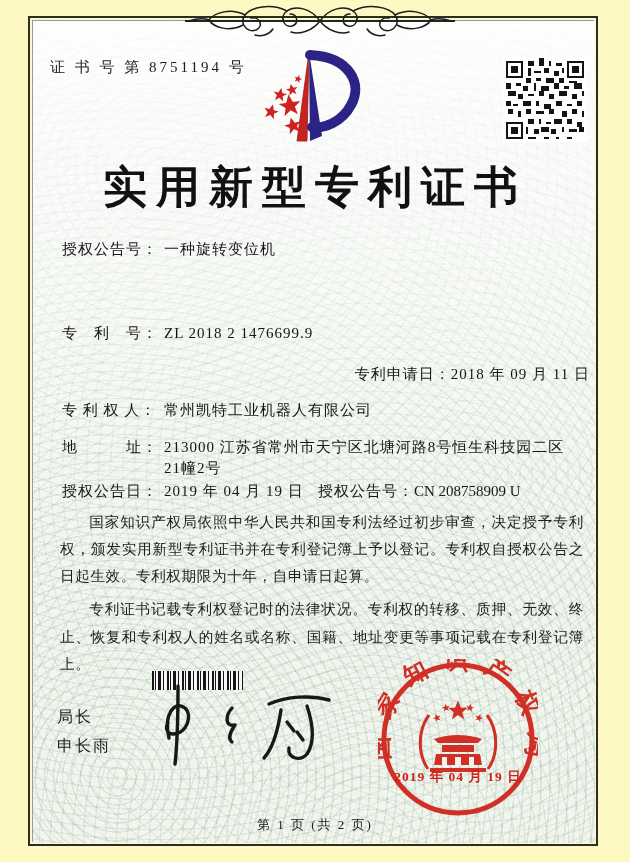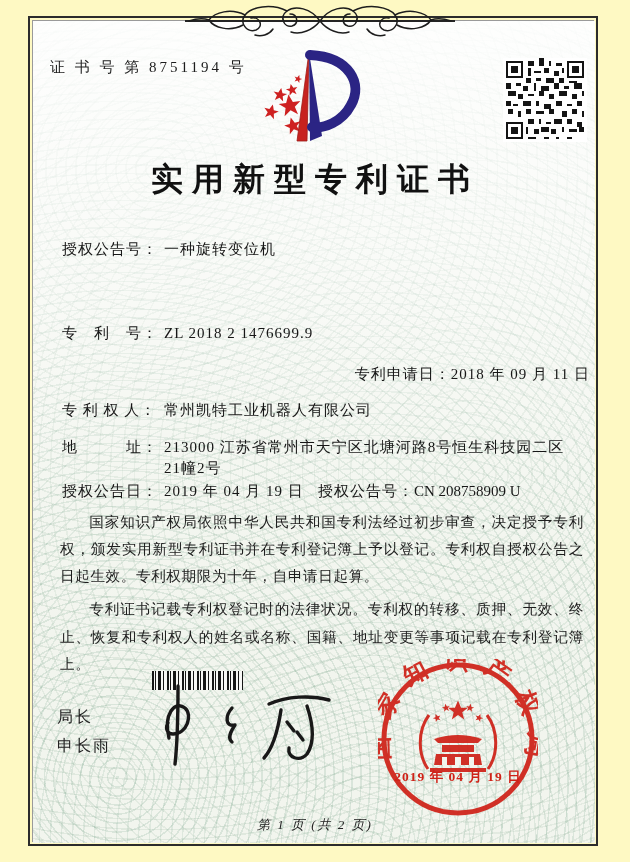--- a/index.html
+++ b/index.html
@@ -22,21 +22,21 @@
   }
 
   .flourish{position:absolute;left:185px;top:2px;width:270px;height:38px;}
 
   .cert-no{position:absolute;left:50px;top:58px;font-size:15px;color:#1c1c1c;letter-spacing:3px;}
 
   .logo{position:absolute;left:253px;top:42px;width:118px;height:116px;}
   .qr{position:absolute;left:503px;top:57px;width:84px;height:86px;}
 
   .title{position:absolute;left:0;top:158px;width:100%;text-align:center;
-    font-size:32px;font-weight:700;color:#111;letter-spacing:9px;}
+    font-size:44px;font-weight:700;color:#111;letter-spacing:9px;}
 
   .row{position:absolute;left:62px;right:40px;font-size:15px;color:#161616;line-height:21px;}
   .row .lbl{display:inline-block;width:102px;letter-spacing:1px;vertical-align:top;}
   .row .val{display:inline-block;letter-spacing:1px;vertical-align:top;max-width:430px;}
   .r1{top:239px;} .r2{top:282px;} .r3{top:323px;} .r4{top:364px;text-align:right;} .r5{top:400px;} .r6{top:437px;} .r7{top:481px;}
   .grant-pair2{position:absolute;left:256px;top:0;}
   .grant-pair2 .lbl2{letter-spacing:1px;}
 
   .body-text{position:absolute;left:60px;right:46px;top:509px;font-size:14.6px;color:#1d1d1d;}
   .body-text p{margin:0 0 6px 0;text-indent:2em;line-height:1.86;letter-spacing:.6px;text-align:justify;}
@@ -45,21 +45,21 @@
     background:repeating-linear-gradient(90deg,#151515 0 2px,#f7f7f5 2px 3px,#151515 3px 4px,#f7f7f5 4px 6px,#151515 6px 9px,#f7f7f5 9px 11px,#151515 11px 12px,#f7f7f5 12px 15px);}
 
   .director-title{position:absolute;left:57px;top:707px;font-size:16px;color:#222;letter-spacing:2px;font-family:"Liberation Sans","DejaVu Sans",sans-serif;}
   .director-name{position:absolute;left:57px;top:736px;font-size:16px;color:#222;letter-spacing:2px;font-family:"Liberation Sans","DejaVu Sans",sans-serif;}
   .signature{position:absolute;left:135px;top:680px;width:212px;height:95px;}
 
   .seal{position:absolute;left:378px;top:659px;width:160px;height:160px;opacity:.93;}
   .seal-date{position:absolute;left:378px;top:768px;width:160px;text-align:center;
     font-size:13.5px;font-weight:700;color:#cf2218;letter-spacing:1px;}
 
-  .footer{position:absolute;left:0;top:816px;width:100%;text-align:center;font-size:13px;color:#222;letter-spacing:2px;font-style:italic;}
+  .footer{position:absolute;left:0;top:816px;width:100%;text-align:center;font-size:13px;color:#222;letter-spacing:2px;}
 </style>
 </head>
 <body>
 
 <div class="stage">
 
   <div class="frame">
     <div class="frame-inner"></div>
   </div>
 

